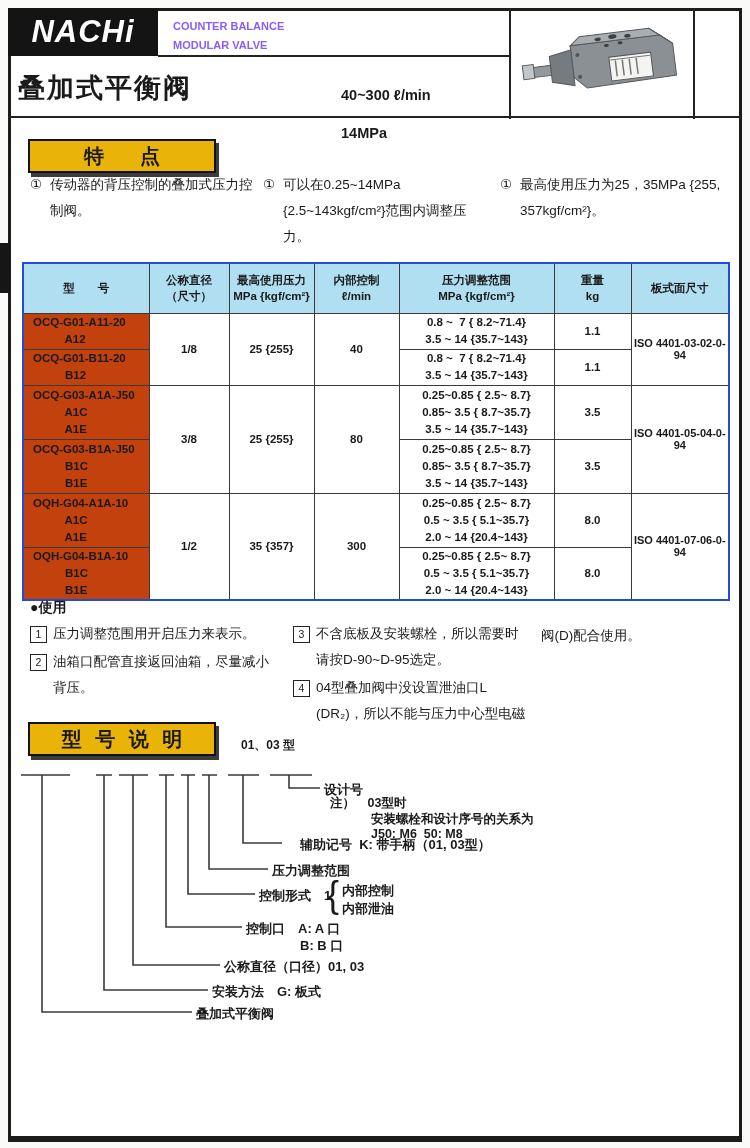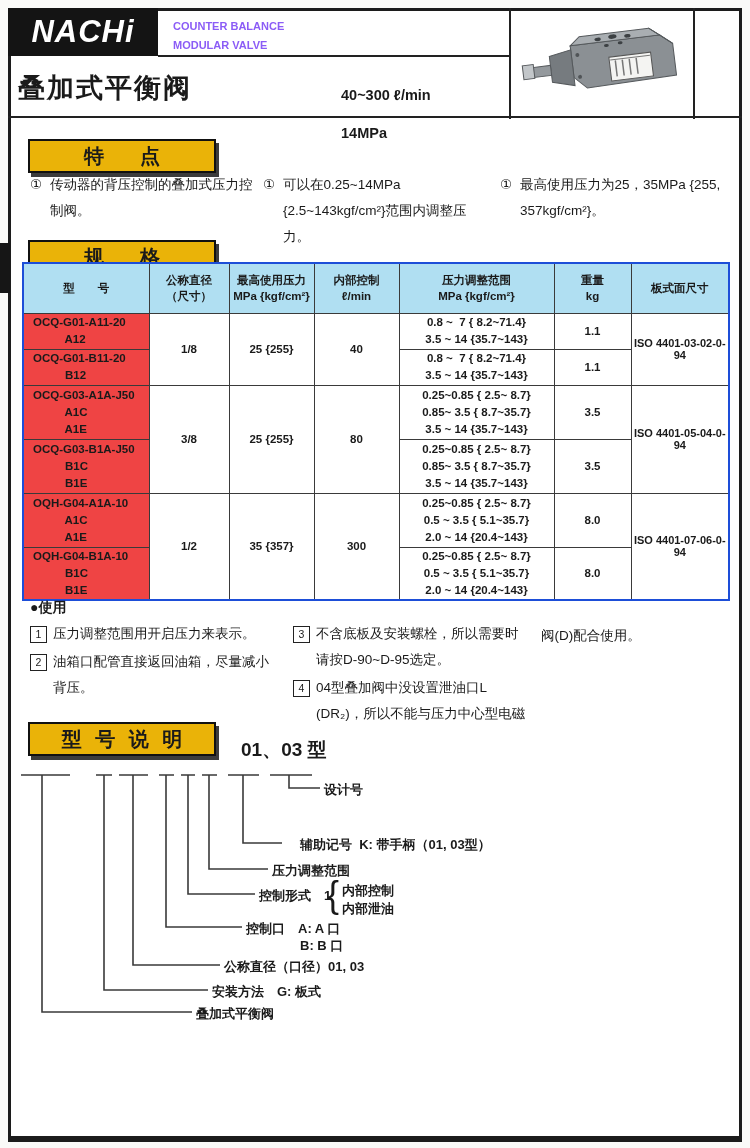--- a/index.html
+++ b/index.html
@@ -25,21 +25,21 @@
     font-size:20px;font-weight:bold;}
   .ls2{letter-spacing:8px;text-indent:8px;}
   
   .feat{display:flex;font-size:13.5px;line-height:26px;}
   .feat .mk{flex:0 0 20px;}
   
   table.spec{border-collapse:collapse;table-layout:fixed;width:706px;
     border:2px solid #1d4ed8;font-size:11.5px;font-weight:bold;}
   table.spec th,table.spec td{border:1px solid #3a3a3a;padding:0;vertical-align:middle;}
   table.spec th{background:#b0dff2;font-weight:bold;white-space:pre-line;line-height:16px;}
-  td.model{background:#ef4444;text-align:left;}
+  td.model{background:#c2410c;text-align:left;}
   td.model div{white-space:pre;line-height:17px;padding-left:9px;}
   td.range div{white-space:pre;line-height:17px;text-align:center;}
   td.c{text-align:center;}
   tr.h50{height:50px;} tr.h36{height:36px;} tr.h54{height:54px;} tr.h48{height:48px;}
   td.iso{font-size:11px;}
   
   .note{display:flex;font-size:13.5px;line-height:26px;}
   .note .nbox{flex:0 0 15px;height:15px;border:1px solid #222;font-size:10.5px;line-height:15px;
     text-align:center;margin:5px 6px 0 0;}
   
@@ -105,23 +105,20 @@
   </div>
   <div class="abs feat" style="left:252px;top:161px;width:228px;">
     <span class="mk">①</span>
     <span>可以在0.25~14MPa {2.5~143kgf/cm²}范围内调整压力。</span>
   </div>
   <div class="abs feat" style="left:489px;top:161px;width:225px;">
     <span class="mk">①</span>
     <span>最高使用压力为25，35MPa {255, 357kgf/cm²}。</span>
   </div>
 
-  <div class="abs sec-head ls2" style="left:17px;top:229px;">
-    <span>规　格</span>
-  </div>
 
   <table class="spec abs" style="left:11px;top:251px;">
     <colgroup>
       <col style="width:126px">
         <col style="width:80px">
         <col style="width:85px">
       <col style="width:85px">
         <col style="width:155px">
         <col style="width:77px">
         <col style="width:98px">
@@ -247,38 +244,41 @@
   </div>
   <div class="abs note" style="left:282px;top:664px;width:235px;">
     <span class="nbox">4</span>
     <span>04型叠加阀中没设置泄油口L (DR₂)，所以不能与压力中心型电磁</span>
   </div>
   <div class="abs" style="left:530px;top:612px;font-size:13.5px;line-height:26px;">阀(D)配合使用。</div>
 
   <div class="abs sec-head" style="left:17px;top:711px;letter-spacing:4px;text-indent:4px;">
     <span>型 号 说 明</span>
   </div>
-  <div class="abs" style="left:230px;top:726px;font-size:19px;font-weight:bold;">01、03 型</div>
+  <div class="abs" style="left:230px;top:726px;font-size:12px;font-weight:bold;">01、03 型</div>
 
   <div class="abs" style="left:9px;top:737px;width:712px;height:292px;">
 
     <svg class="abs" style="left:0;top:0;" width="712" height="292" viewBox="0 0 712 292">
       <g fill="none" stroke="#3a3a3a" stroke-width="1.6">
         <path d="M1,27 H50 M22,27 V264 H172"></path>
         <path d="M76,27 H92 M84,27 V242 H188"></path>
         <path d="M99,27 H128 M113,27 V217 H200"></path>
         <path d="M139,27 H154 M146,27 V179 H222"></path>
         <path d="M161,27 H175 M168,27 V146 H235"></path>
         <path d="M182,27 H197 M189,27 V121 H248"></path>
         <path d="M208,27 H239 M223,27 V95 H262"></path>
         <path d="M250,27 H292 M269,27 V40 H300"></path>
       </g>
     </svg>
 
     <div class="abs dg-label" style="left:304px;top:33px;">设计号</div>
+    <div class="abs dg-note" style="left:310px;top:48px;">注）　03型时
+　　　 安装螺栓和设计序号的关系为
+　　　 J50: M6  50: M8</div>
     <div class="abs dg-label" style="left:280px;top:88px;">辅助记号  K: 带手柄（01, 03型）</div>
     <div class="abs dg-label" style="left:252px;top:114px;">压力调整范围</div>
     <div class="abs dg-label" style="left:239px;top:139px;">控制形式　1</div>
     <div class="abs brace" style="left:307px;top:126px;">{</div>
     <div class="abs dg-label" style="left:322px;top:134px;line-height:18px;">内部控制
 内部泄油</div>
     <div class="abs dg-label" style="left:226px;top:172px;">控制口　A: A 口</div>
     <div class="abs dg-label" style="left:280px;top:189px;">B: B 口</div>
     <div class="abs dg-label" style="left:204px;top:210px;">公称直径（口径）01, 03</div>
     <div class="abs dg-label" style="left:192px;top:235px;">安装方法　G: 板式</div>

